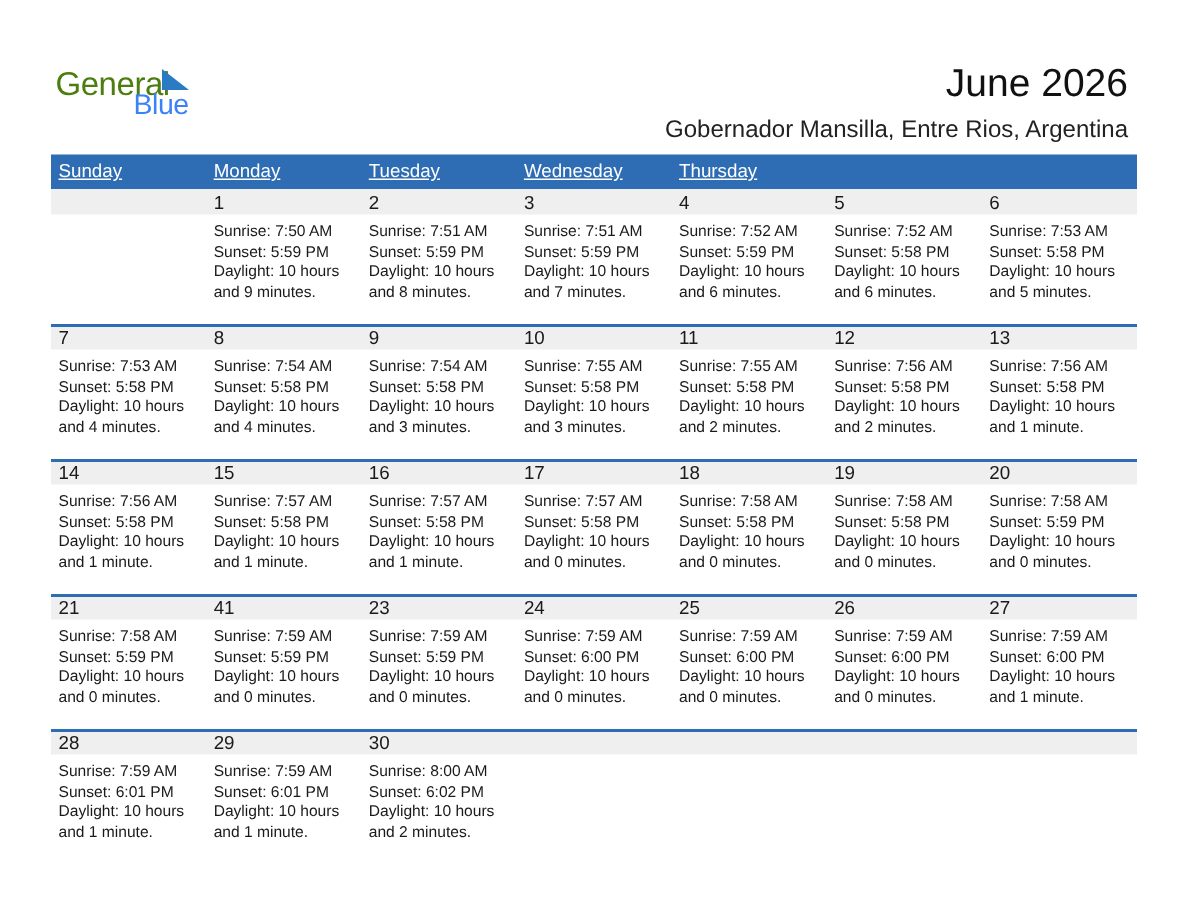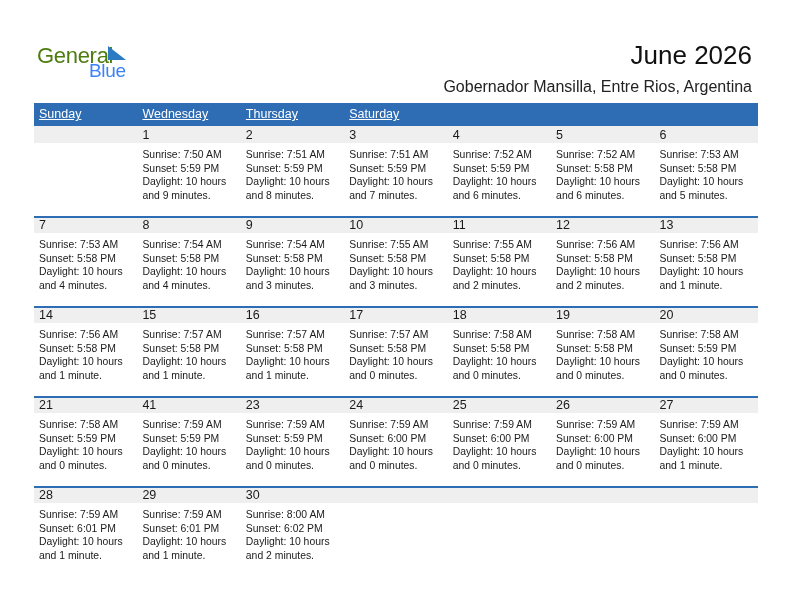--- a/index.html
+++ b/index.html
@@ -31,23 +31,24 @@
   <span class="logo-tri"></span>
   <span class="logo-blue">Blue</span>
 </div>
 
 <div class="title">June 2026</div>
 <div class="subtitle">Gobernador Mansilla, Entre Rios, Argentina</div>
 
 <div class="cal">
   <div class="head">
     <div>Sunday</div>
+    <div>Monday</div>
+    <div>Tuesday</div>
     <div>Wednesday</div>
     <div>Thursday</div>
-    <div>Saturday</div>
   </div>
   <div id="weeks">
       <div class="week">
         <div class="band" style="width: 724px;"></div>
         <div class="cells">
           <div class="cell"></div>
           <div class="cell">
             <div class="num">1</div>
             <div class="info">
               <div>Sunrise: 7:50 AM</div>

